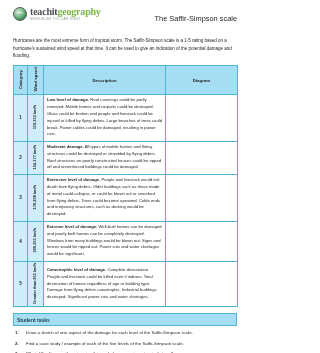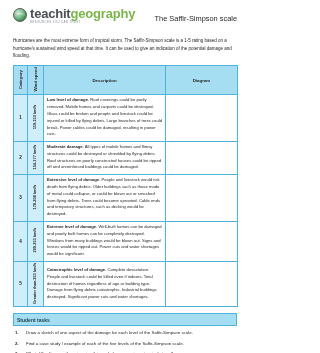--- a/index.html
+++ b/index.html
@@ -35,22 +35,23 @@
   }
   .logo-globe::after {
     content: "";
     position: absolute; left: 1px; top: 4px;
     width: 10px; height: 5px;
     border-top: 1px solid rgba(255,255,255,.55);
     border-radius: 50%;
   }
   .logo-words { line-height: 1; padding-left: 1px; }
   .logo-main {
-    font-size: 13px; font-weight: bold; letter-spacing: -.2px;
+    font-size: 10px; font-weight: bold; letter-spacing: -.2px;
     white-space: nowrap;
+    font-family: Liberation Serif, serif;
   }
   .logo-teachit { color: #4c4f54; }
   .logo-geo { color: #7ab648; }
   .logo-tag {
     font-size: 2.9px; letter-spacing: .35px;
     color: #8a8d90; white-space: nowrap; margin-top: 1px;
   }
   .doc-title {
     font-size: 7.4px; color: #231f20;
     margin-top: 7px; white-space: nowrap;

